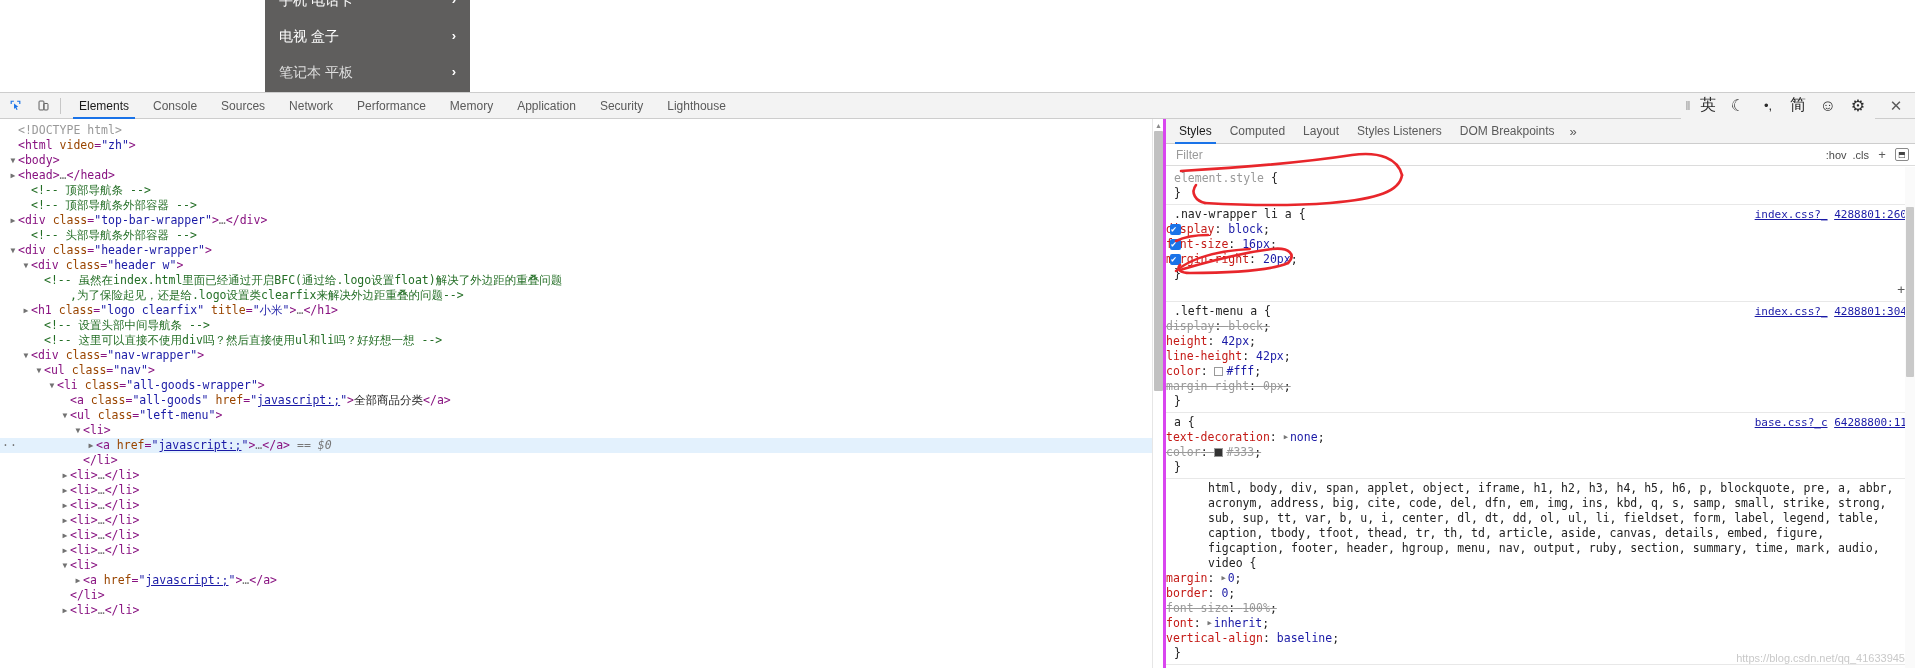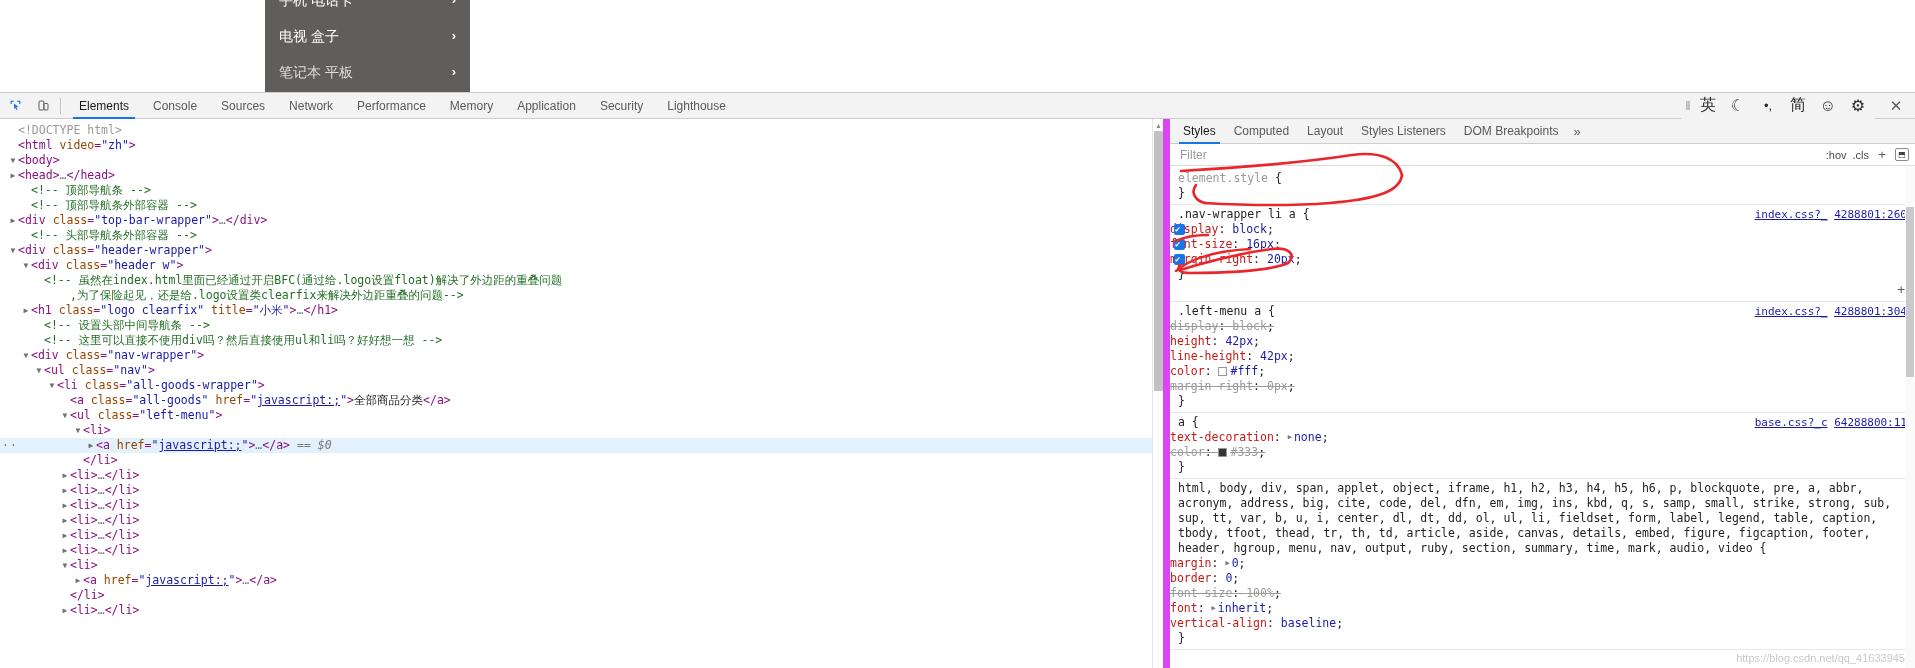--- a/index.html
+++ b/index.html
@@ -119,21 +119,21 @@
     color:#8a8a8a; font-size:7px; text-align:center; line-height:9px;
   }
   .dom-scroll .thumb {
     position:absolute; top:12px; left:1px; width:9px; height:260px;
     background:#c1c1c1; border-radius:1px;
   }
 
   
   .styles-pane {
     position:relative; width:752px; height:550px; background:#ffffff;
-    border-left:7px solid #d946ef; overflow:hidden;
+    border-left:3px solid #d946ef; overflow:hidden;
   }
   .styles-tabs {
     display:flex; align-items:center; height:25px; background:#f3f3f3;
     border-bottom:1px solid #cdcdcd; padding-left:4px;
   }
   .styles-tab {
     padding:0 9px; height:25px; line-height:25px; font-size:12px; color:#5a5a5a;
     cursor:pointer; position:relative; white-space:nowrap;
   }
   .styles-tab.active { color:#1a1a1a; }
@@ -189,21 +189,21 @@
   .swatch {
     display:inline-block; width:9px; height:9px; border:1px solid #999; background:#ffffff;
     vertical-align:middle; margin-right:3px;
   }
   .swatch.dark { background:#333333; }
   .tri { display:inline-block; font-size:7px; color:#777; vertical-align:middle; margin-right:2px; }
   .plus-row { position:relative; height:16px; }
   .plus-row .plus {
     position:absolute; right:10px; top:0; font-size:13px; color:#5a5a5a; cursor:pointer;
   }
-  .ua-block { padding-left:8px; white-space:normal; color:#222; word-break:break-word; padding-right:20px; }
+  .ua-block { padding-left:8px; white-space:normal; color:#222; word-break:break-word; padding-right:20px;margin-left:34px; }
 
   .styles-scroll {
     position:absolute; right:0; top:48px; width:10px; height:502px; background:#fafafa;
   }
   .styles-scroll .thumb {
     position:absolute; top:40px; left:1px; width:8px; height:170px; background:#c9c9c9; border-radius:1px;
   }
 
   
   .annot { position:absolute; pointer-events:none; }

